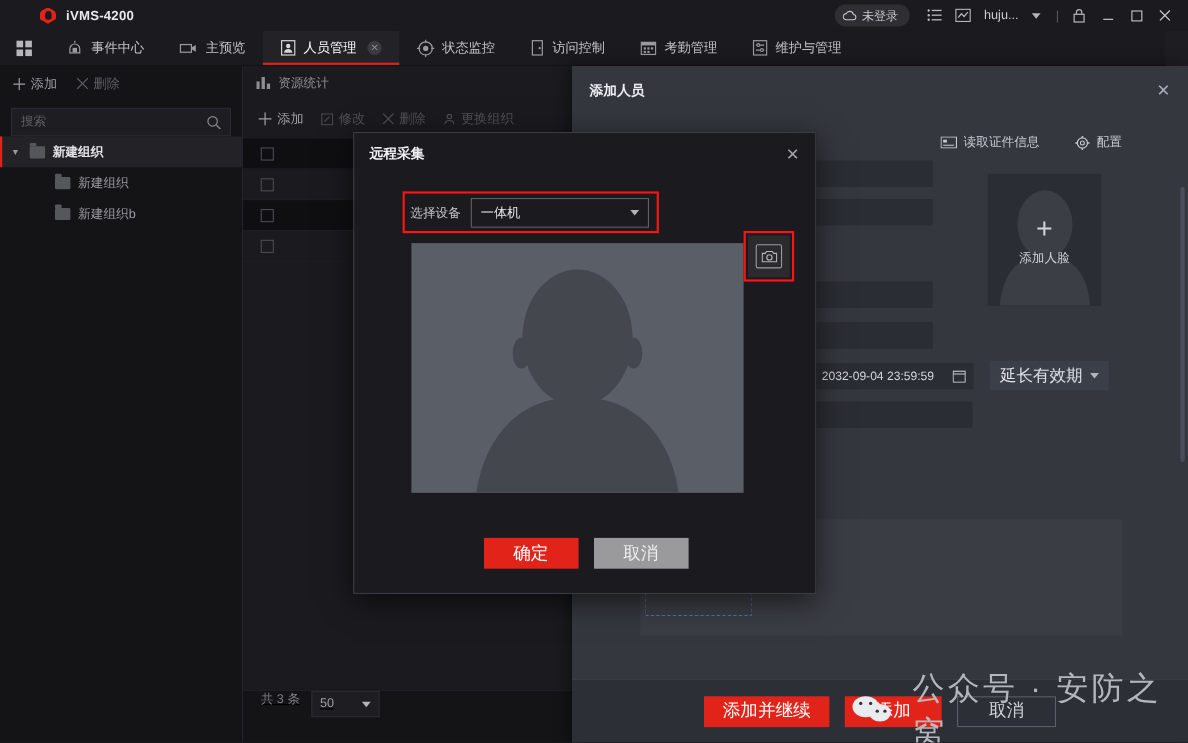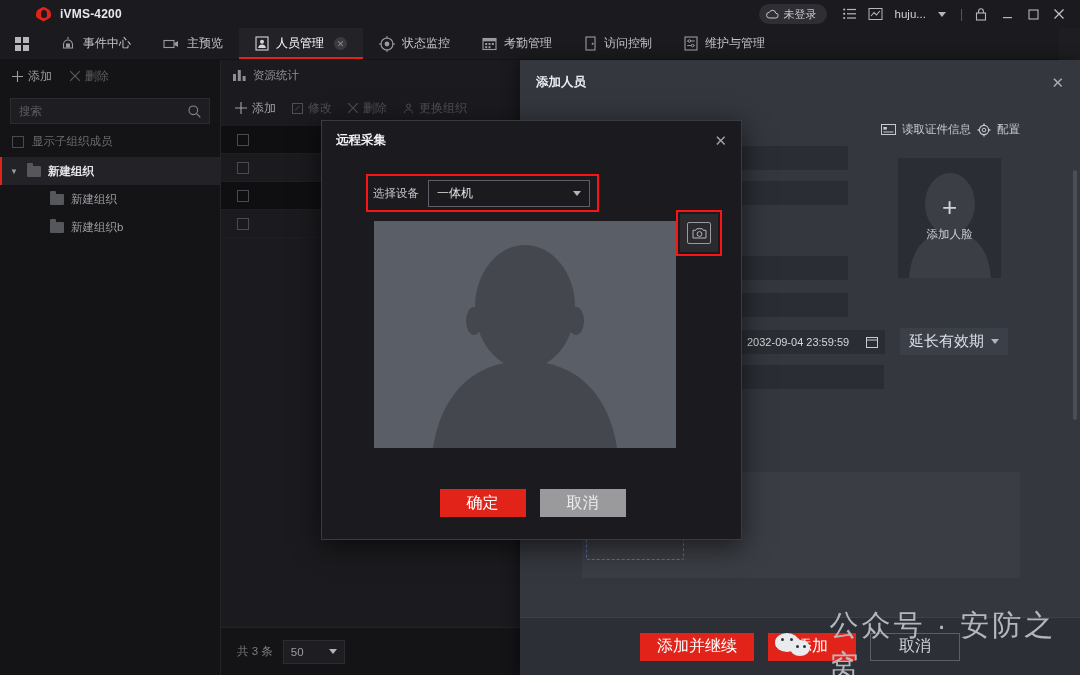--- a/index.html
+++ b/index.html
@@ -101,39 +101,39 @@
     color: #8e8e94; font-size: 11.5px; background: #1b1b1f;
   }
   .center-tools { height: 36px; display: flex; align-items: center; gap: 16px; padding-left: 14px; }
   .ct { display: flex; align-items: center; gap: 5px; color: #4f4f56; font-size: 12px; white-space: nowrap; }
   .ct.enabled { color: #a0a0a6; }
   .rows { position: absolute; left: 0; top: 66px; width: 299px; bottom: 48px; }
   .row { height: 28px; display: flex; align-items: center; padding-left: 16px; border-bottom: 1px solid #1f1f23; }
   .row.alt { background: #0f0f12; }
   .status {
     position: absolute; left: 0; bottom: 0; width: 299px; height: 48px;
-    display: flex; align-items: center; padding-left: 16px; gap: 10px;
-    border-top: 1px solid #232327; background: #141417;
+    display: flex; padding-left: 16px; gap: 10px;
+    border-top: 1px solid #232327; background: #141417; text-decoration: underline;
   }
   .status .total { color: #7d7d83; font-size: 11.5px; }
   .pagesel {
     width: 62px; height: 24px; background: #1e1e22; border: 1px solid #2b2b30;
     display: flex; align-items: center; justify-content: space-between; padding: 0 7px;
     color: #9c9ca2; font-size: 11.5px;
   }
   .center-scroll { position: absolute; right: 0; top: 66px; width: 4px; height: 170px; background: #36363c; }
 
   
   .addpanel {
     position: absolute; left: 520px; top: 60px; width: 560px; height: 615px;
     background: #34373e; box-shadow: -3px 0 14px rgba(0,0,0,.45);
   }
   .ap-head { height: 44px; display: flex; align-items: center; padding: 0 16px; color: #eceef1; font-size: 12.5px; font-weight: bold; }
   .ap-close { margin-left: auto; color: #a9adb6; font-size: 15px; line-height: 1; }
-  .ap-actions { display: flex; align-items: center; gap: 6px; position: absolute; right: 60px; top: 122px; }
+  .ap-actions { display: flex; align-items: center; gap: 32px; position: absolute; right: 60px; top: 122px; }
   .apa { display: flex; align-items: center; gap: 6px; color: #c7cad1; font-size: 11.5px; }
   .fld { position: absolute; background: #2a2d33; border-radius: 1px; }
   .facebox {
     position: absolute; left: 898px; top: 158px; width: 103px; height: 120px;
     background: #2a2d33; overflow: hidden;
     display: flex; flex-direction: column; align-items: center; justify-content: center;
   }
   .facebox .silh { position: absolute; left: 50%; transform: translateX(-50%); bottom: 0; }
   .facebox .plus { position: relative; color: #cfd2d8; font-size: 26px; font-weight: 200; line-height: 1; }
   .facebox .fl { position: relative; color: #cfd2d8; font-size: 11.5px; margin-top: 7px; }
@@ -318,47 +318,47 @@
             <circle cx="8" cy="8" r="6" fill="none" stroke="#9a9aa0" stroke-width="1.1"></circle>
             <circle cx="8" cy="8" r="2.4" fill="#9a9aa0"></circle>
             <path d="M8 0v3M8 13v3M0 8h3M13 8h3" stroke="#9a9aa0" stroke-width="1.1"></path>
           </svg>
       </span>
       <span>状态监控</span>
     </div>
 
     <div class="nav-tab">
       <span class="nav-ico">
+        <svg width="13" height="15" viewBox="0 0 13 15">
+            <rect x="2" y="1" width="9" height="13" fill="none" stroke="#9a9aa0" stroke-width="1.1"></rect>
+            <circle cx="8.6" cy="7.8" r="1" fill="#9a9aa0"></circle>
+          </svg>
+      </span>
+      <span>访问控制</span>
+    </div>
+
+    <div class="nav-tab">
+      <span class="nav-ico">
         <svg width="15" height="15" viewBox="0 0 15 15">
             <rect x="1" y="2.5" width="13" height="11" fill="none" stroke="#9a9aa0" stroke-width="1.1"></rect>
             <rect x="1" y="2.5" width="13" height="2.8" fill="#9a9aa0"></rect>
             <g fill="#9a9aa0">
               <rect x="3.2" y="7" width="2" height="2"></rect>
               <rect x="6.5" y="7" width="2" height="2"></rect>
               <rect x="9.8" y="7" width="2" height="2"></rect>
               <rect x="3.2" y="10.2" width="2" height="2"></rect>
               <rect x="6.5" y="10.2" width="2" height="2"></rect>
             </g>
           </svg>
       </span>
       <span>考勤管理</span>
     </div>
 
     <div class="nav-tab">
       <span class="nav-ico">
-        <svg width="13" height="15" viewBox="0 0 13 15">
-            <rect x="2" y="1" width="9" height="13" fill="none" stroke="#9a9aa0" stroke-width="1.1"></rect>
-            <circle cx="8.6" cy="7.8" r="1" fill="#9a9aa0"></circle>
-          </svg>
-      </span>
-      <span>访问控制</span>
-    </div>
-
-    <div class="nav-tab">
-      <span class="nav-ico">
         <svg width="14" height="15" viewBox="0 0 14 15">
             <rect x="1" y="1" width="12" height="13" fill="none" stroke="#9a9aa0" stroke-width="1.1"></rect>
             <g stroke="#9a9aa0" stroke-width="1.1">
               <path d="M3.2 5h7.6M3.2 9.5h7.6"></path>
             </g>
             <circle cx="5.4" cy="5" r="1.3" fill="#1b1b1f" stroke="#9a9aa0" stroke-width="1"></circle>
             <circle cx="8.6" cy="9.5" r="1.3" fill="#1b1b1f" stroke="#9a9aa0" stroke-width="1"></circle>
           </svg>
       </span>
       <span>维护与管理</span>
@@ -382,24 +382,20 @@
     </div>
 
     <div class="sb-search">
       <input placeholder="搜索" style="">
       <svg width="13" height="13" viewBox="0 0 13 13">
           <circle cx="5.3" cy="5.3" r="4.3" fill="none" stroke="#87878d" stroke-width="1.1"></circle>
           <path d="M8.6 8.6 12.3 12.3" stroke="#87878d" stroke-width="1.2"></path>
         </svg>
     </div>
 
-    <div class="sb-check">
-      <span class="box"></span>
-      <span>显示子组织成员</span>
-    </div>
 
     <div class="tree-row sel">
       <span class="caret">▼</span>
       <span class="folder"></span>
       <span>新建组织</span>
     </div>
     <div class="tree-row" style="padding-left:50px">
       <span class="folder"></span>
       <span>新建组织</span>
     </div>

